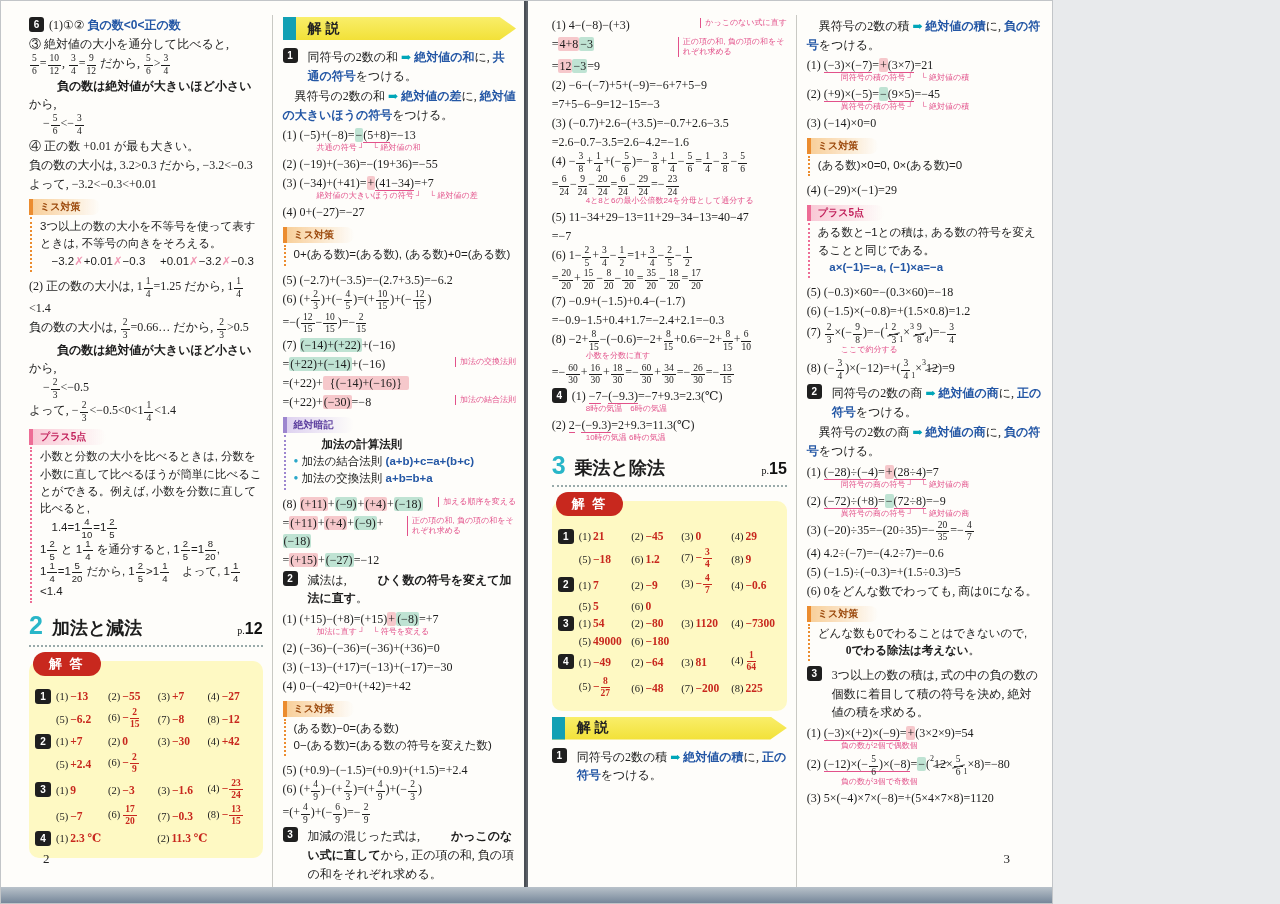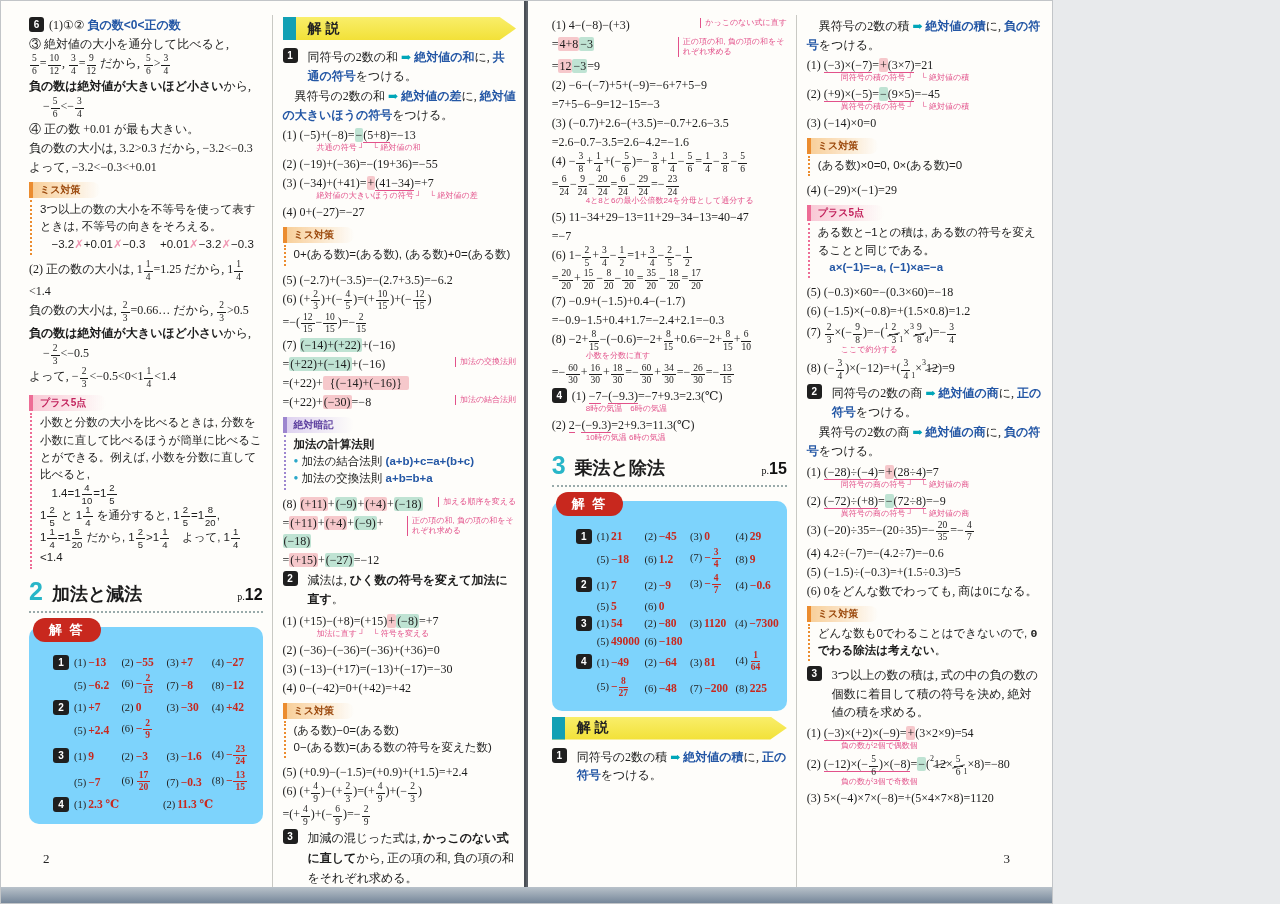--- a/index.html
+++ b/index.html
@@ -31,42 +31,42 @@
   .side{float:right;max-width:104px;font-size:8px;line-height:1.25;color:#e2518a;border-left:1px solid #e2518a;
         padding-left:4px;margin:2px 0 0 6px;font-family:"Liberation Sans","DejaVu Sans",sans-serif;}
 
   
   .fr{display:inline-block;text-align:center;vertical-align:-0.55em;line-height:1;margin:0 1px;}
   .fr .nu{display:block;padding:0 2px 1px;border-bottom:1px solid currentColor;font-size:9.5px;}
   .fr .de{display:block;padding-top:1px;font-size:9.5px;}
 
   
   .tk-b{color:#2457a5;font-weight:bold;font-family:"Liberation Sans","DejaVu Sans",sans-serif;}
-  .tk-B{font-weight:bold;font-family:Liberation Mono, monospace;}
+  .tk-B{font-weight:bold;font-family:Liberation Serif, serif;margin-left:28px;}
   .tk-c{color:#00a6b8;font-weight:bold;}
   .tk-g{background:#bfe3d3;border-radius:2px;padding:0 1px;}
   .tk-r{background:#f6c8cb;border-radius:2px;padding:0 1px;margin-top:27px;}
   .tk-u{border-bottom:1.3px solid #e2518a;}
   .tk-x{color:#f096b2;font-weight:bold;}
   .tk-k{position:relative;display:inline-block;}
   .tk-k::after{content:"";position:absolute;left:-1px;right:-1px;top:48%;border-top:1.1px solid #444;transform:rotate(-16deg);}
   .tk-up{font-size:8px;vertical-align:7px;}
   .tk-dn{font-size:8px;vertical-align:-6px;}
   .tk-bl{color:#2aa7c9;font-size:8px;vertical-align:2px;}
   .tk-bi{color:#2457a5;font-weight:bold;}
 
   
   .heading{display:flex;align-items:baseline;border-bottom:2px dotted #9aa;margin:10px 0 10px;padding-bottom:5px;}
   .h-num{color:#29b6c8;font-size:25px;font-weight:bold;font-family:"Liberation Sans","DejaVu Sans",sans-serif;margin-right:9px;line-height:1;}
   .h-title{font-size:18px;font-weight:bold;font-family:"Liberation Sans","DejaVu Sans",sans-serif;flex:1;}
   .h-page{font-size:10px;color:#111;}
   .h-page b{font-size:16px;font-family:"Liberation Sans","DejaVu Sans",sans-serif;}
 
   
-  .answers{background:#7dd3fc;border-radius:10px;padding:24px 8px 8px 24px;position:relative;margin:14px 0 6px;}
+  .answers{background:#fef9c3;border-radius:10px;padding:24px 8px 8px 6px;position:relative;margin:14px 0 6px;}
   .ans-badge{position:absolute;top:-9px;left:4px;background:#c8281e;color:#fff;font-weight:bold;font-size:13px;
              padding:3px 16px;border-radius:15px;font-family:"Liberation Sans","DejaVu Sans",sans-serif;letter-spacing:2px;}
   .ans-row{display:grid;grid-template-columns:21px 1.05fr 1fr 1fr 0.95fr;align-items:center;margin:4px 0;}
   .cell{font-size:11.5px;white-space:nowrap;}
   .cell .k{color:#222;margin-right:2px;font-size:10.5px;}
   .cell .v{color:#c8281e;font-weight:bold;}
 
   
   .banner{position:relative;margin:2px 0 8px;height:23px;background:linear-gradient(#f9ee6a,#f2e138);
           clip-path:polygon(0 0,93% 0,100% 50%,93% 100%,0 100%);display:flex;align-items:center;text-align:center;}

